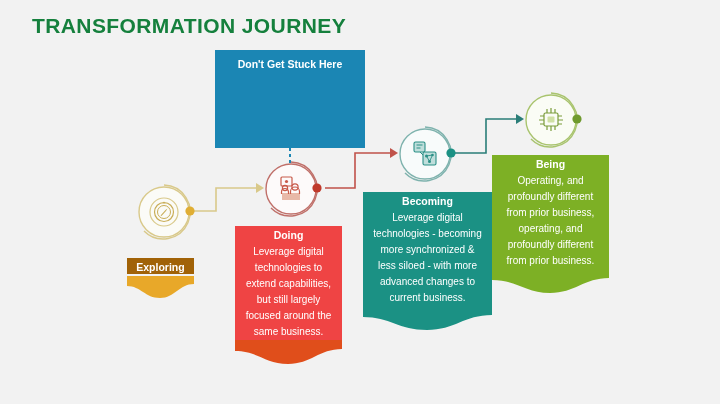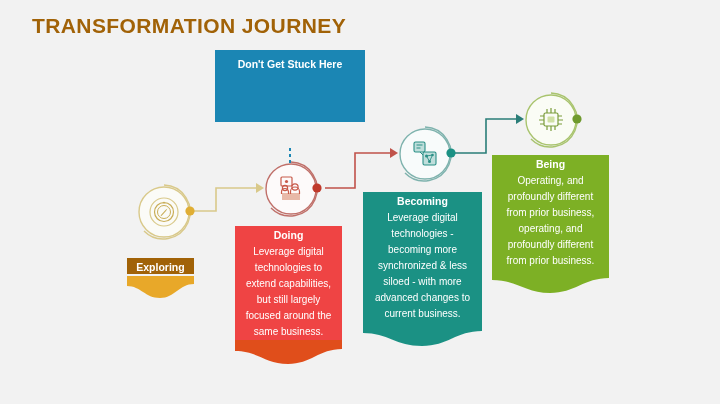--- a/index.html
+++ b/index.html
@@ -8,21 +8,21 @@
     background:#f2f2f2;
     font-family:"Liberation Sans", sans-serif;
     position:relative;
   }
   #stage{position:absolute;inset:0;}
 
   
   .title{
     position:absolute;left:32px;top:14px;
     font-size:21px;font-weight:bold;letter-spacing:.4px;
-    color:#a16207;
+    color:#15803d;
     text-align:center;
   }
 
   
   .card{position:absolute;color:#fff;text-align:center;}
   .card .body{
     position:relative;
     padding:3px 8px 0 8px;
     box-sizing:border-box;
     width:100%;
@@ -31,21 +31,21 @@
     font-size:10.5px;font-weight:bold;line-height:13px;
     margin-bottom:2px;
   }
   .card .desc{
     font-size:10px;line-height:16px;
   }
   .card .tail{display:block;width:100%;}
 
   
   .callout{
-    position:absolute;left:215px;top:50px;width:150px;height:72px;
+    position:absolute;left:215px;top:50px;width:150px;height:98px;
     background:#1b86b4;color:#fff;box-sizing:border-box;
     padding:8px 9px 0 9px;text-align:center;
   }
   .callout .ttl{font-size:10.5px;font-weight:bold;line-height:13px;margin-bottom:2px;}
   .callout .desc{font-size:8.5px;line-height:11.6px;}
 
   
   .node{position:absolute;width:64px;height:64px;}
   .node svg{display:block;}
 
@@ -94,21 +94,21 @@
   <div class="card" style="left:235px;top:226px;width:107px;">
     <div class="body" style="background:#ef4444;">
       <div class="ttl">Doing</div>
       <div class="desc">Leverage digital technologies to extend capabilities, but still largely focused around the same business.</div>
     </div>
     <svg class="tail" viewBox="0 0 107 24" preserveAspectRatio="none" style="height:24px;">
       <path d="M0,0 L107,0 L107,9 C84,9 76,24 53,24 C30,24 23,11 0,11 Z" fill="#e04e1b"></path>
     </svg>
   </div>
 
-  <div class="card" style="left:363px;top:192px;width:119px;">
+  <div class="card" style="left:363px;top:192px;width:129px;">
     <div class="body" style="background:#1b9184;">
       <div class="ttl">Becoming</div>
       <div class="desc">Leverage digital technologies - becoming more synchronized &amp; less siloed - with more advanced changes to current business.</div>
     </div>
     <svg class="tail" viewBox="0 0 105 24" preserveAspectRatio="none" style="height:24px;">
       <path d="M0,0 L105,0 L105,9 C82,9 75,24 52,24 C29,24 22,11 0,11 Z" fill="#1b9184"></path>
     </svg>
   </div>
 
   <div class="card" style="left:492px;top:155px;width:117px;">

